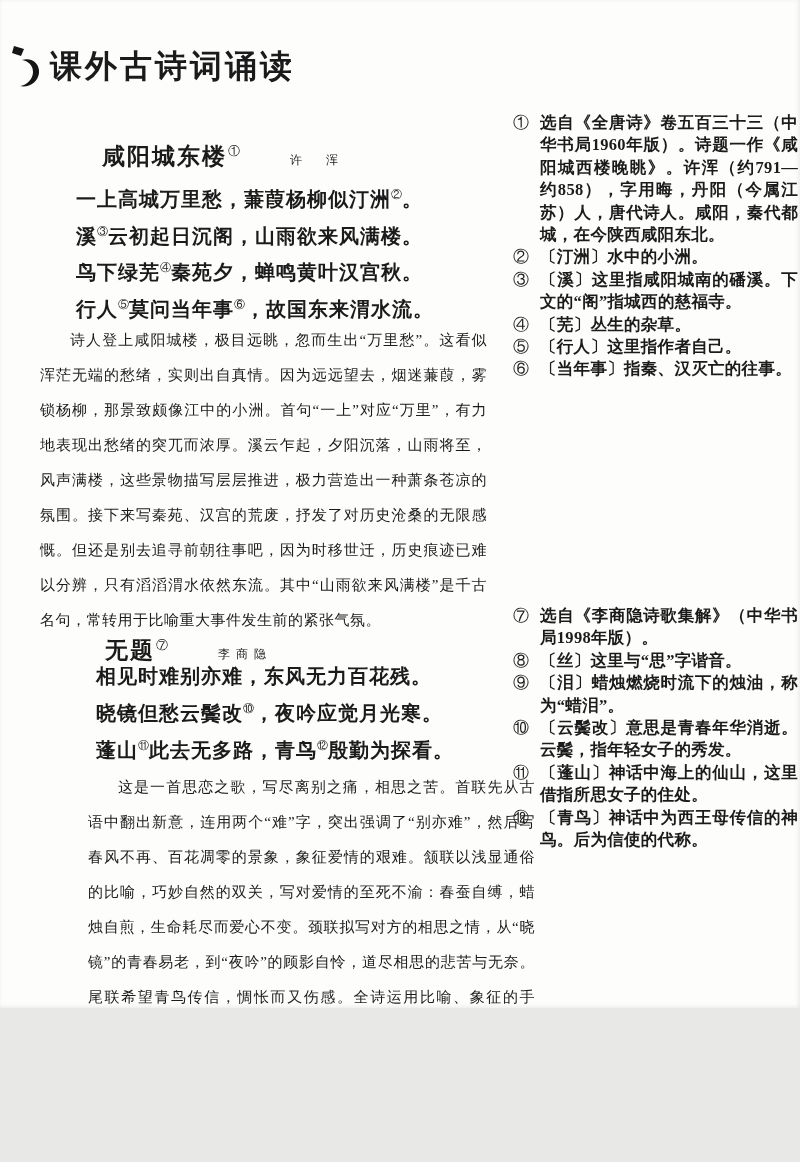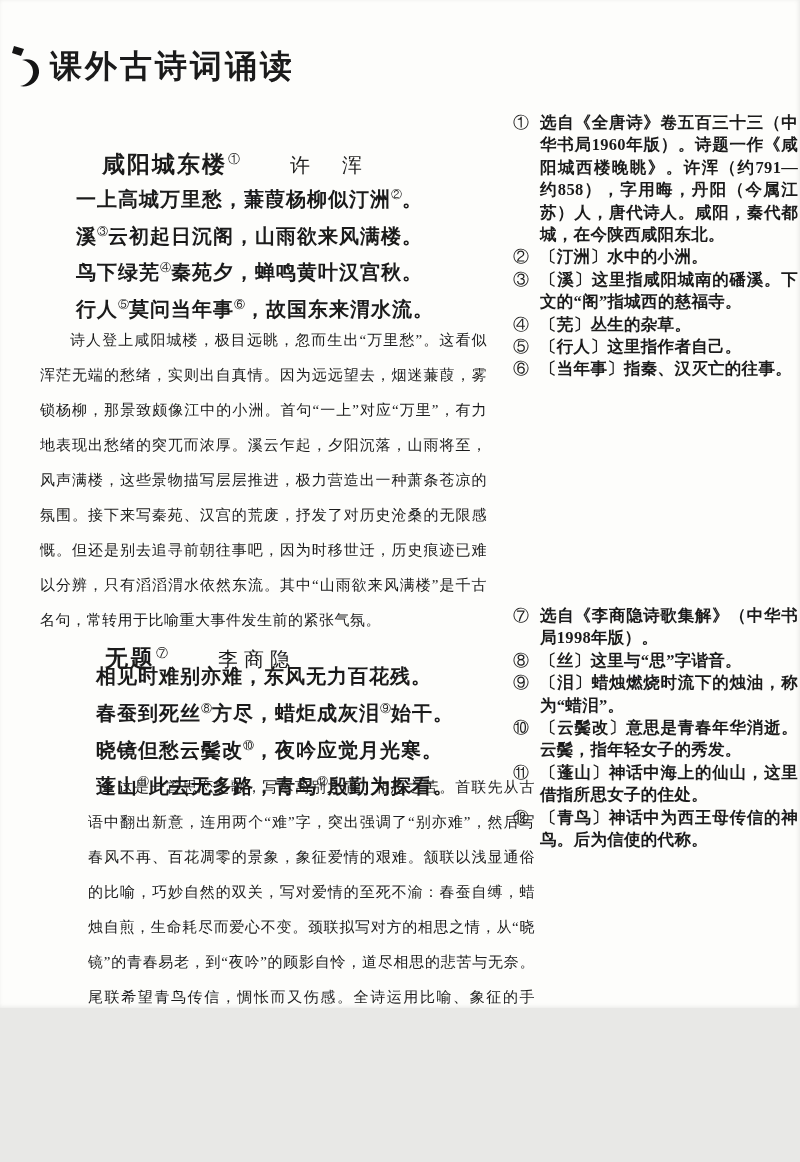--- a/index.html
+++ b/index.html
@@ -25,21 +25,21 @@
     margin:0;font-size:32px;font-weight:bold;
     letter-spacing:3px;line-height:1.1;
   }
 
   
   .poem-head{position:absolute;display:flex;align-items:baseline;white-space:nowrap;}
   #poem1-head{left:102px;top:112px;}
   #poem2-head{left:105px;top:606px;}
   .poem-title{font-size:23px;font-weight:bold;letter-spacing:2px;}
   .title-ref{font-size:12px;font-weight:normal;vertical-align:super;margin-left:1px;}
-  .poem-author{font-size:20px;margin-left:48px;letter-spacing:6px;margin-top:40px;}
+  .poem-author{font-size:12px;margin-left:48px;letter-spacing:6px;margin-top:40px;}
 
   
   .poem-lines{position:absolute;left:76px;width:420px;}
   #poem1-lines{top:178px;}
   #poem2-lines{top:660px;margin-left:20px;}
   .poem-line{
     font-size:20px;line-height:32px;font-weight:600;
     letter-spacing:1px;white-space:nowrap;
   }
   .poem-line sup.ref{font-size:11px;font-weight:normal;letter-spacing:0;}
@@ -109,21 +109,20 @@
 
   <p class="analysis" id="analysis1">诗人登上咸阳城楼，极目远眺，忽而生出“万里愁”。这看似浑茫无端的愁绪，实则出自真情。因为远远望去，烟迷蒹葭，雾锁杨柳，那景致颇像江中的小洲。首句“一上”对应“万里”，有力地表现出愁绪的突兀而浓厚。溪云乍起，夕阳沉落，山雨将至，风声满楼，这些景物描写层层推进，极力营造出一种萧条苍凉的氛围。接下来写秦苑、汉宫的荒废，抒发了对历史沧桑的无限感慨。但还是别去追寻前朝往事吧，因为时移世迁，历史痕迹已难以分辨，只有滔滔渭水依然东流。其中“山雨欲来风满楼”是千古名句，常转用于比喻重大事件发生前的紧张气氛。</p>
 
   <div class="poem-head" id="poem2-head">
     <span class="poem-title"><span>无题</span><sup class="title-ref">⑦</sup></span>
     <span class="poem-author">李商隐</span>
   </div>
 
   <div class="poem-lines" id="poem2-lines">
       <div class="poem-line">相见时难别亦难，东风无力百花残。</div>
-      <div class="poem-line">春蚕到死丝<sup class="ref">⑧</sup>方尽，蜡炬成灰泪<sup class="ref">⑨</sup>始干。</div>
       <div class="poem-line">晓镜但愁云鬓改<sup class="ref">⑩</sup>，夜吟应觉月光寒。</div>
       <div class="poem-line">蓬山<sup class="ref">⑪</sup>此去无多路，青鸟<sup class="ref">⑫</sup>殷勤为探看。</div>
     </div>
 
   <p class="analysis" id="analysis2">这是一首思恋之歌，写尽离别之痛，相思之苦。首联先从古语中翻出新意，连用两个“难”字，突出强调了“别亦难”，然后写春风不再、百花凋零的景象，象征爱情的艰难。颔联以浅显通俗的比喻，巧妙自然的双关，写对爱情的至死不渝：春蚕自缚，蜡烛自煎，生命耗尽而爱心不变。颈联拟写对方的相思之情，从“晓镜”的青春易老，到“夜吟”的顾影自怜，道尽相思的悲苦与无奈。尾联希望青鸟传信，惆怅而又伤感。全诗运用比喻、象征的手法，托物寄意，借景言情。</p>
 
   <aside class="ann-group" id="ann-group-1">
       <div class="ann-item">
         <span class="ann-num">①</span>
         <span class="ann-text">选自《全唐诗》卷五百三十三（中华书局1960年版）。诗题一作《咸阳城西楼晚眺》。许浑（约791—约858），字用晦，丹阳（今属江苏）人，唐代诗人。咸阳，秦代都城，在今陕西咸阳东北。</span>

